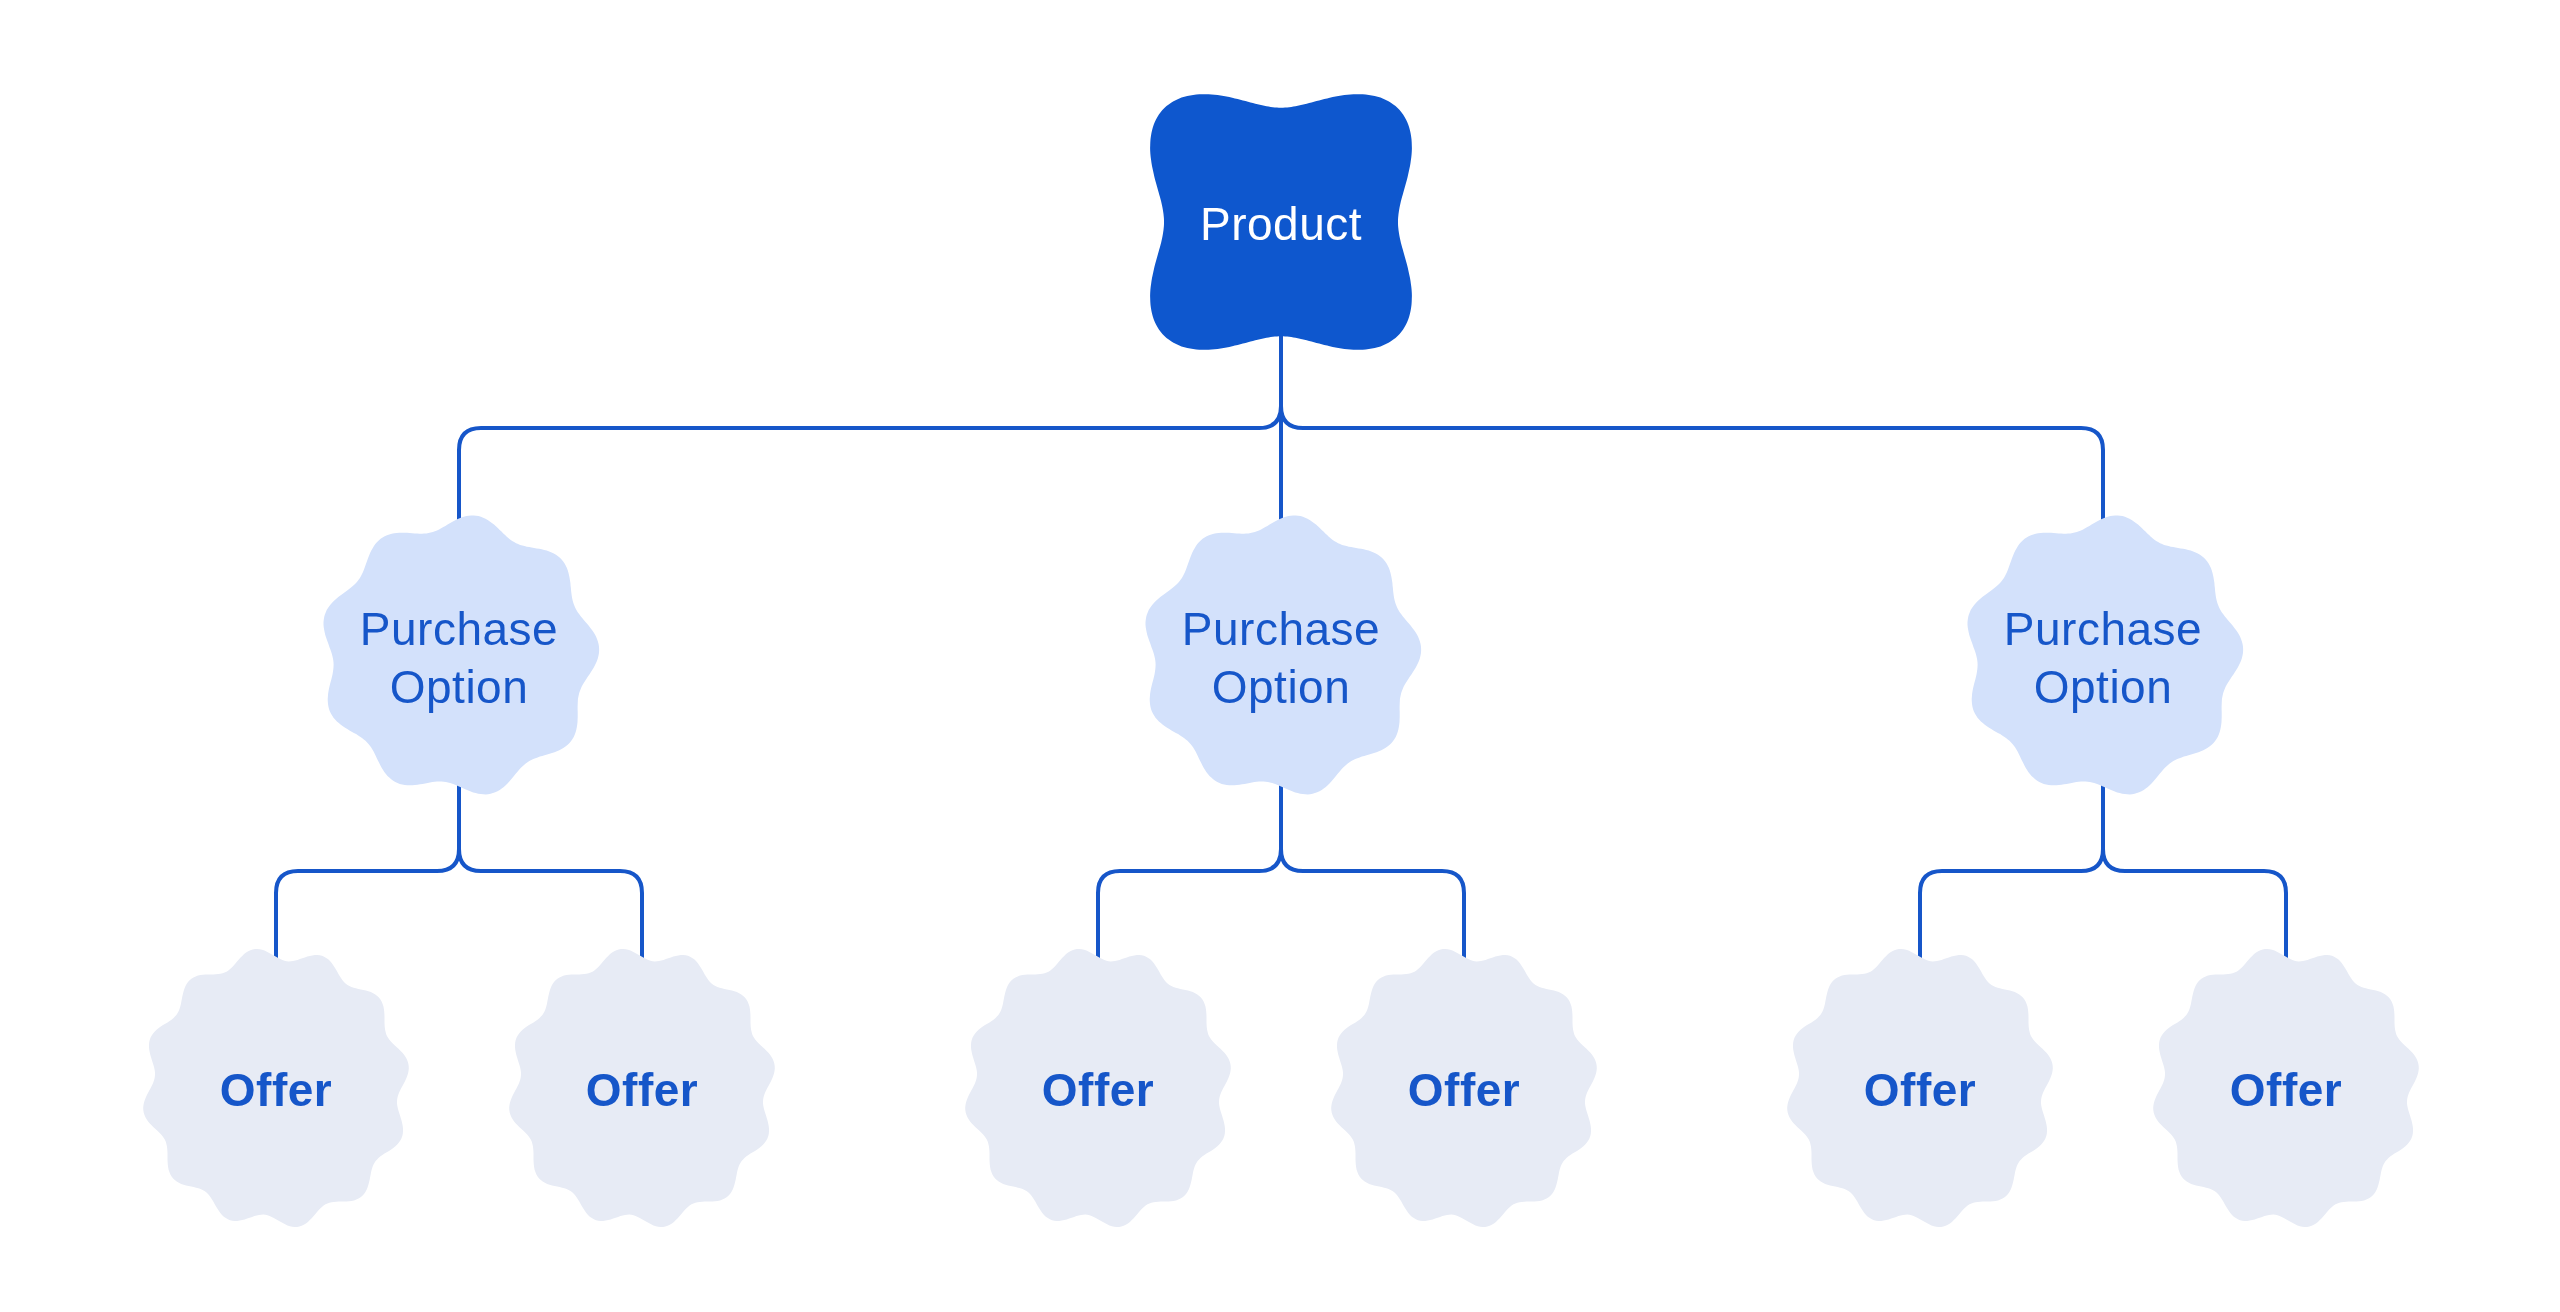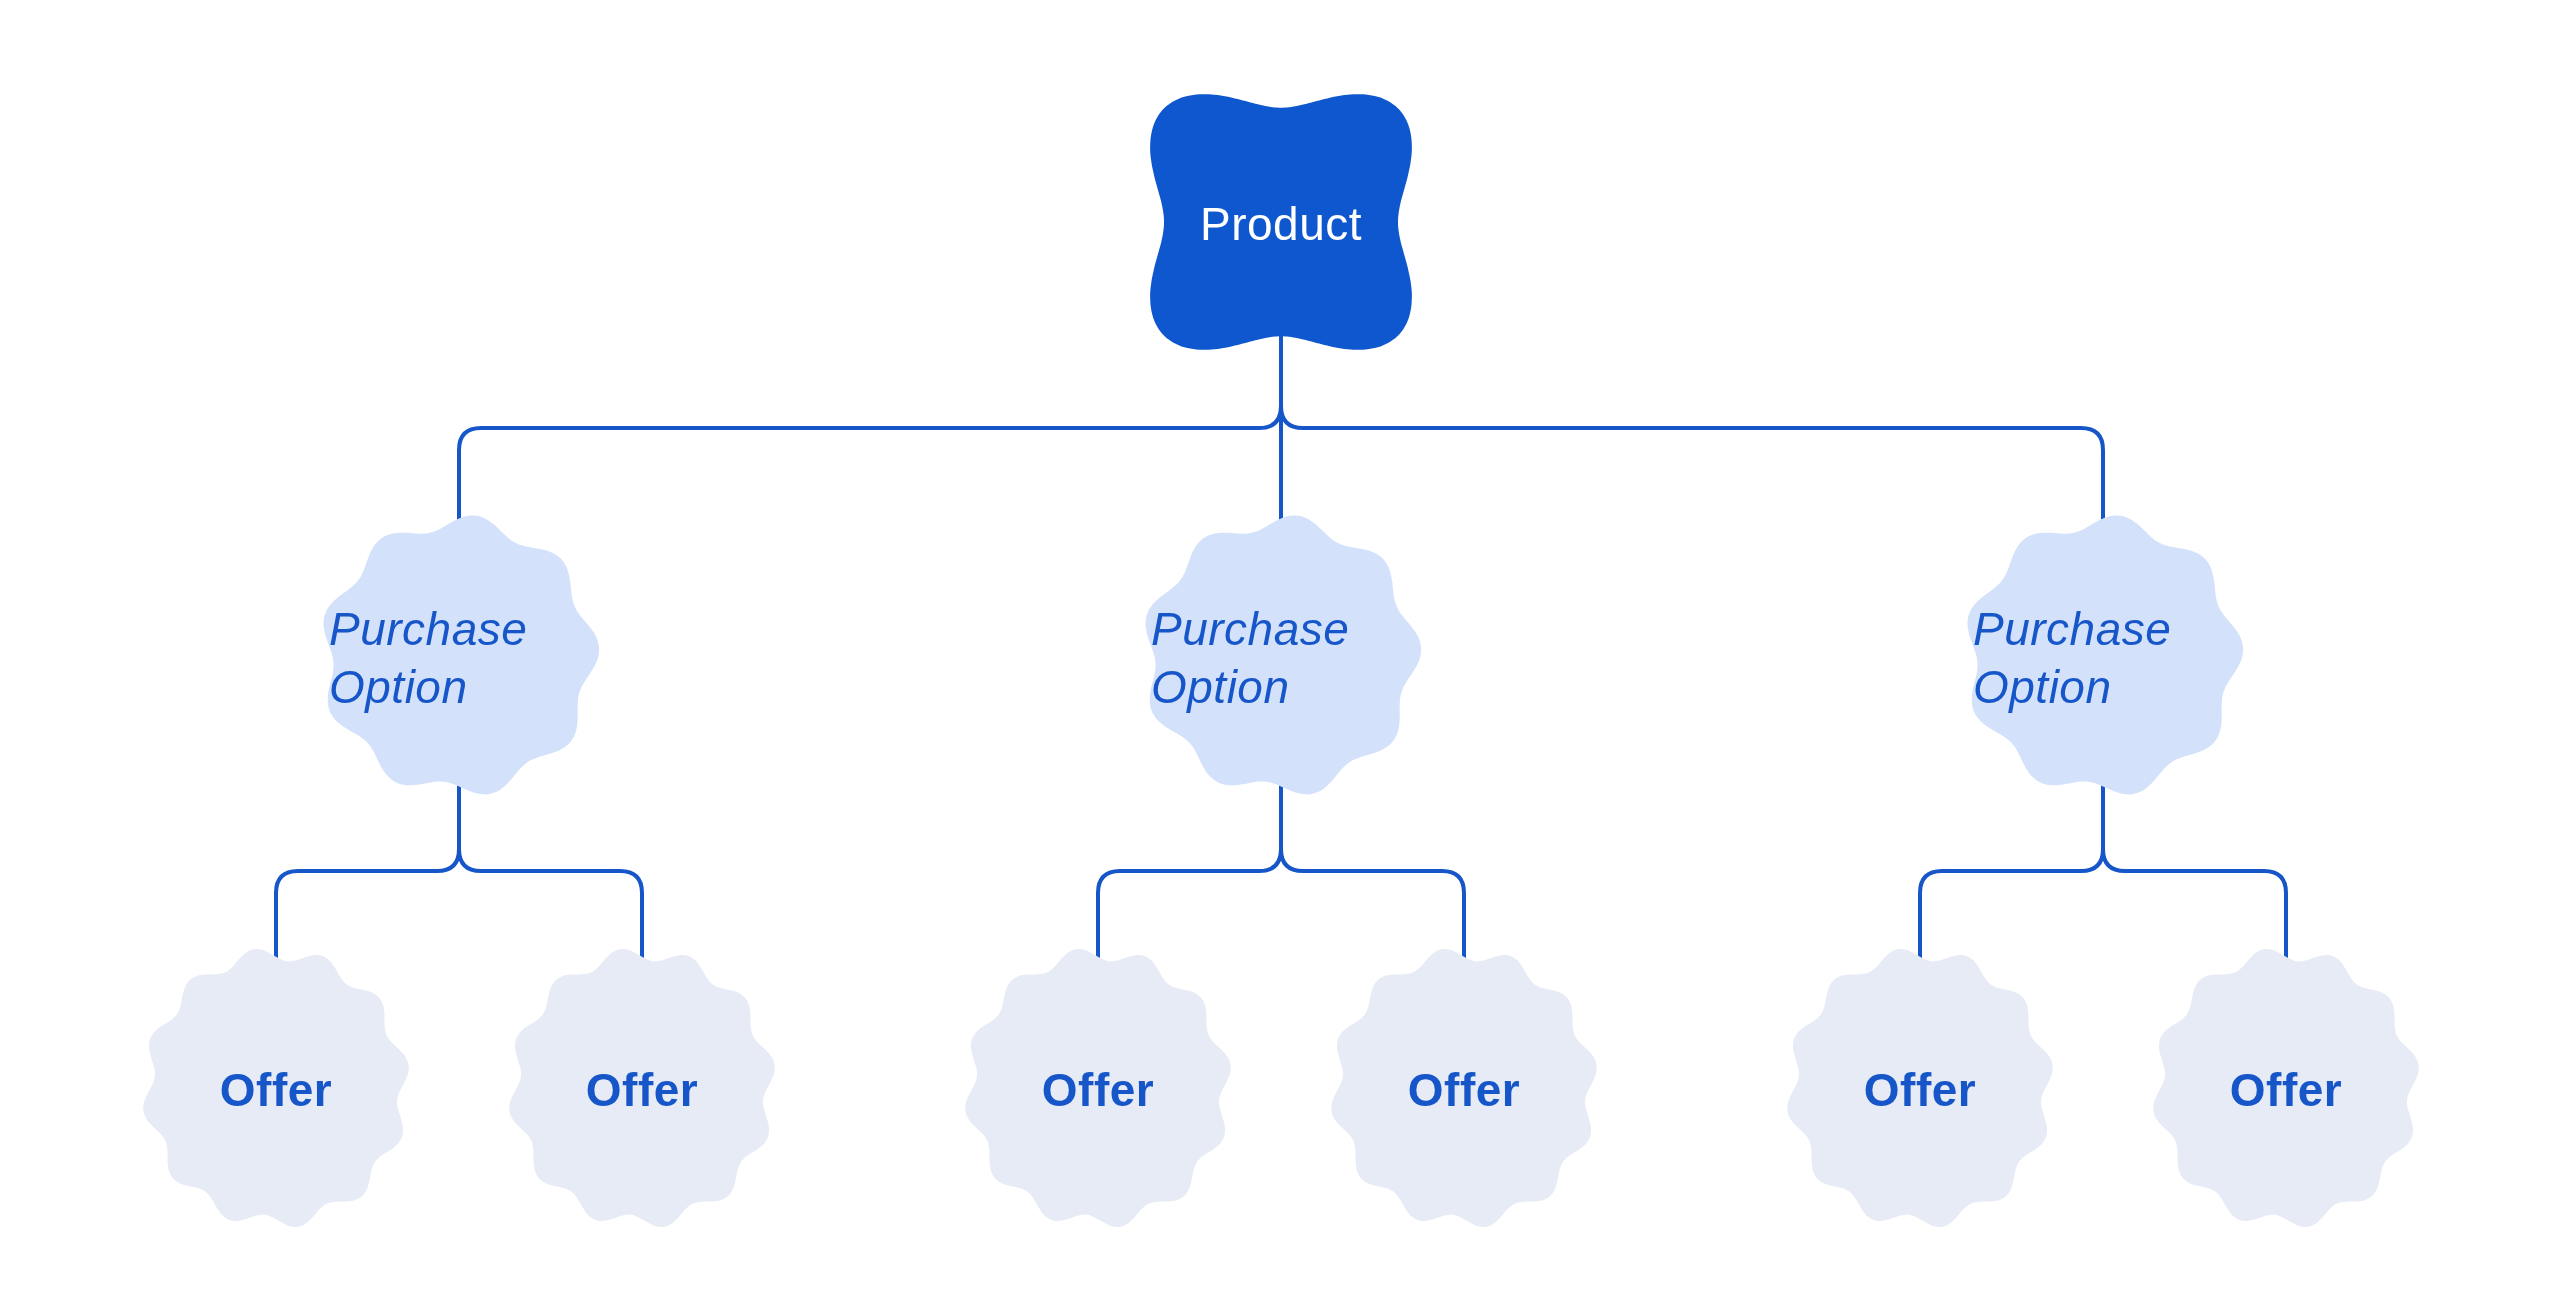--- a/index.html
+++ b/index.html
@@ -29,33 +29,32 @@
     stroke-linecap: butt;
   }
 
   .blob-product { fill: var(--product-fill, #0E57CE); stroke: none; }
   .blob-po      { fill: var(--purchase-fill, #D3E1FB); stroke: none; }
   .blob-offer   { fill: var(--offer-fill, #E7EBF5); stroke: none; }
 
   .label {
     position: absolute;
     transform: translate(-50%, -50%);
-    text-align: left;
+    text-align: center;
     font-weight: 500;
     font-size: 46px;
     letter-spacing: 0.5px;
     white-space: normal;
     user-select: none;
   }
   .label-product { color: var(--product-text, #ffffff); }
   .label-po {
     color: var(--node-text, #1656C9);
     width: 260px;
     line-height: 58px;
-    font-style: italic;
   }
   .label-offer { color: var(--node-text, #1656C9); font-weight: bold; }
 </style>
 </head>
 <body>
 
 <div class="canvas">
 
   <svg class="tree-svg" viewBox="0 0 2560 1312" aria-hidden="true">
 

